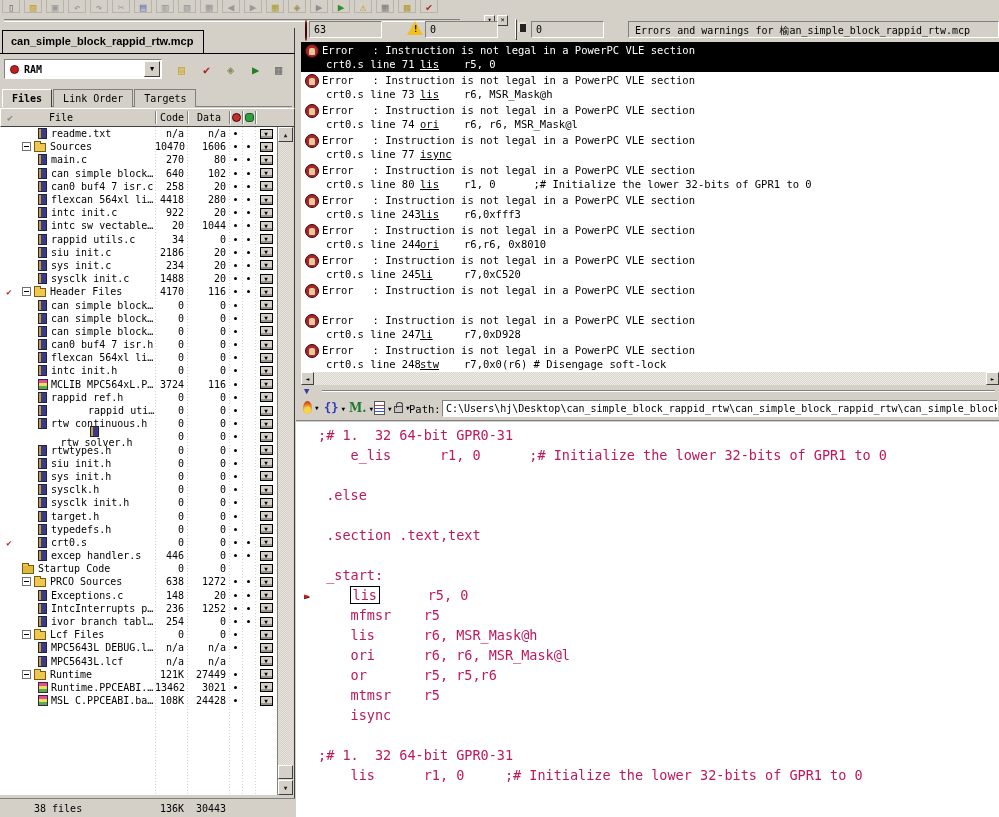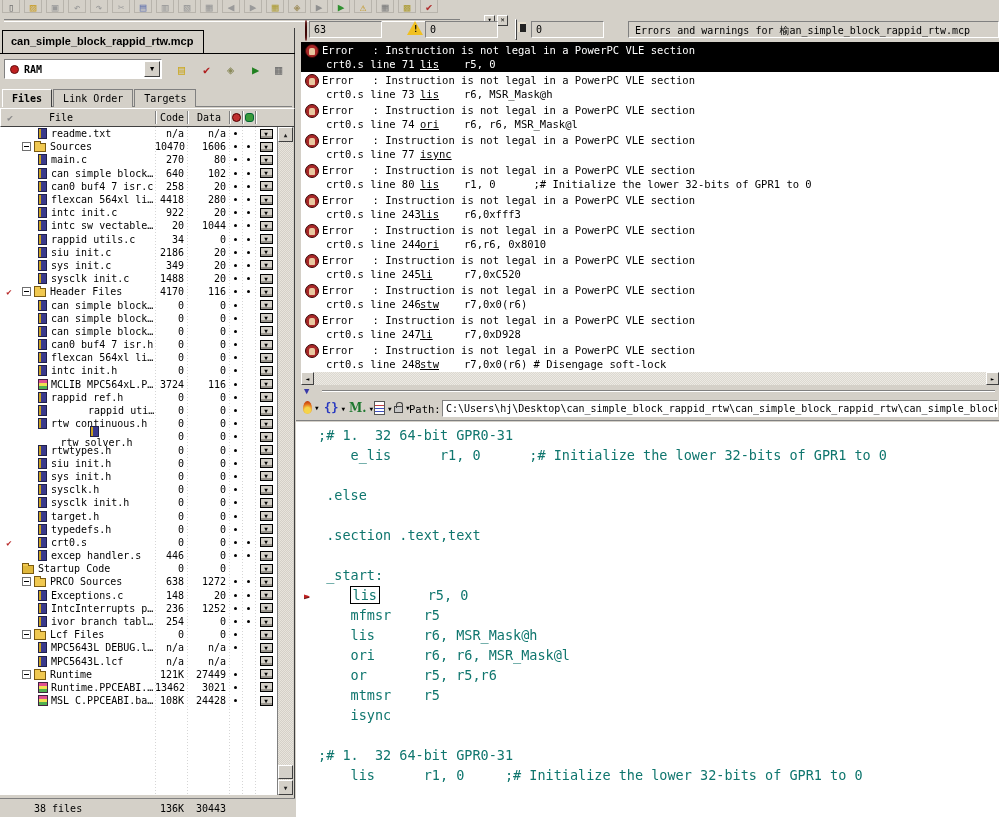--- a/index.html
+++ b/index.html
@@ -132,21 +132,21 @@
   .doclist{width:11px;height:14px;border:1px solid #555;
     background:linear-gradient(#fff 0 3px,#c04040 3px 4px,#fff 4px 6px,#4050c0 6px 7px,#fff 7px 9px,#4050c0 9px 10px,#fff 10px);}
   .lock{width:9px;height:7px;background:#c8c8c8;border:1px solid #444;position:relative;margin-top:5px;}
   .lock::before{content:"";position:absolute;left:1px;top:-5px;width:5px;height:5px;border:1px solid #444;border-bottom:none;border-radius:3px 3px 0 0;}
   #path-label{position:absolute;left:113px;top:6px;font-size:10.5px;}
   #path-field{position:absolute;left:146px;top:3px;width:556px;height:17px;background:#fff;
     font-size:10px;padding:2px 0 0 3px;white-space:nowrap;overflow:hidden;}
   #ed-body{position:absolute;left:0;top:25px;width:703px;height:395px;background:#fff;overflow:hidden;padding-top:3px;}
   .cline{height:20px;display:flex;align-items:center;}
   .cgut{width:22px;flex:none;text-align:center;font-size:10px;color:#c02020;text-shadow:0 1px 0 #601010;}
-  .ctext{white-space:pre;font-size:13.5px;color:#0f766e;}
+  .ctext{white-space:pre;font-size:13.5px;color:#be185d;}
   .cbox{border:1px solid #000;padding:0 2px;margin:0 -1px;}
 </style>
 </head>
 <body>
 
 <div id="screen">
 
   <div class="abs" id="top-icons">
       <span class="tbi" style="left: 2px;"><span class="tbg" style="color: rgb(112, 112, 112);">▯</span></span>
       <span class="tbi" style="left: 24px;"><span class="tbg" style="color: rgb(200, 160, 48);">▨</span></span>
@@ -398,21 +398,21 @@
             <span class="c-pop">
               <span class="i-popup">▼</span>
             </span>
           </div>
           <div class="trow">
             <span class="c-touch"></span>
             <span class="c-label" style="padding-left: 20px;">
               <span class="i-file"></span>
               <span class="lbl">sys_init.c</span>
             </span>
-            <span class="c-code">349</span>
+            <span class="c-code">234</span>
             <span class="c-data">20</span>
             <span class="c-d1">
               <span class="dot"></span>
             </span>
             <span class="c-d2">
               <span class="dot"></span>
             </span>
             <span class="c-pop">
               <span class="i-popup">▼</span>
             </span>
@@ -1024,21 +1024,20 @@
           <div class="el2"><span class="eloc">crt0.s line 244</span><span class="emn">ori</span><span class="eops">r6,r6, 0x8010</span></div>
         </div>
         <div class="eentry">
           <span class="e-ic stop-icon"></span>
           <div class="el1">Error   : Instruction is not legal in a PowerPC VLE section</div>
           <div class="el2"><span class="eloc">crt0.s line 245</span><span class="emn">li</span><span class="eops">r7,0xC520</span></div>
         </div>
         <div class="eentry">
           <span class="e-ic stop-icon"></span>
           <div class="el1">Error   : Instruction is not legal in a PowerPC VLE section</div>
-          <div class="el2"><span class="eloc">crt0.s line 246</span><span class="emn">stw</span><span class="eops">r7,0x0(r6)</span></div>
         </div>
         <div class="eentry">
           <span class="e-ic stop-icon"></span>
           <div class="el1">Error   : Instruction is not legal in a PowerPC VLE section</div>
           <div class="el2"><span class="eloc">crt0.s line 247</span><span class="emn">li</span><span class="eops">r7,0xD928</span></div>
         </div>
         <div class="eentry">
           <span class="e-ic stop-icon"></span>
           <div class="el1">Error   : Instruction is not legal in a PowerPC VLE section</div>
           <div class="el2"><span class="eloc">crt0.s line 248</span><span class="emn">stw</span><span class="eops">r7,0x0(r6) # Disengage soft-lock</span></div>

